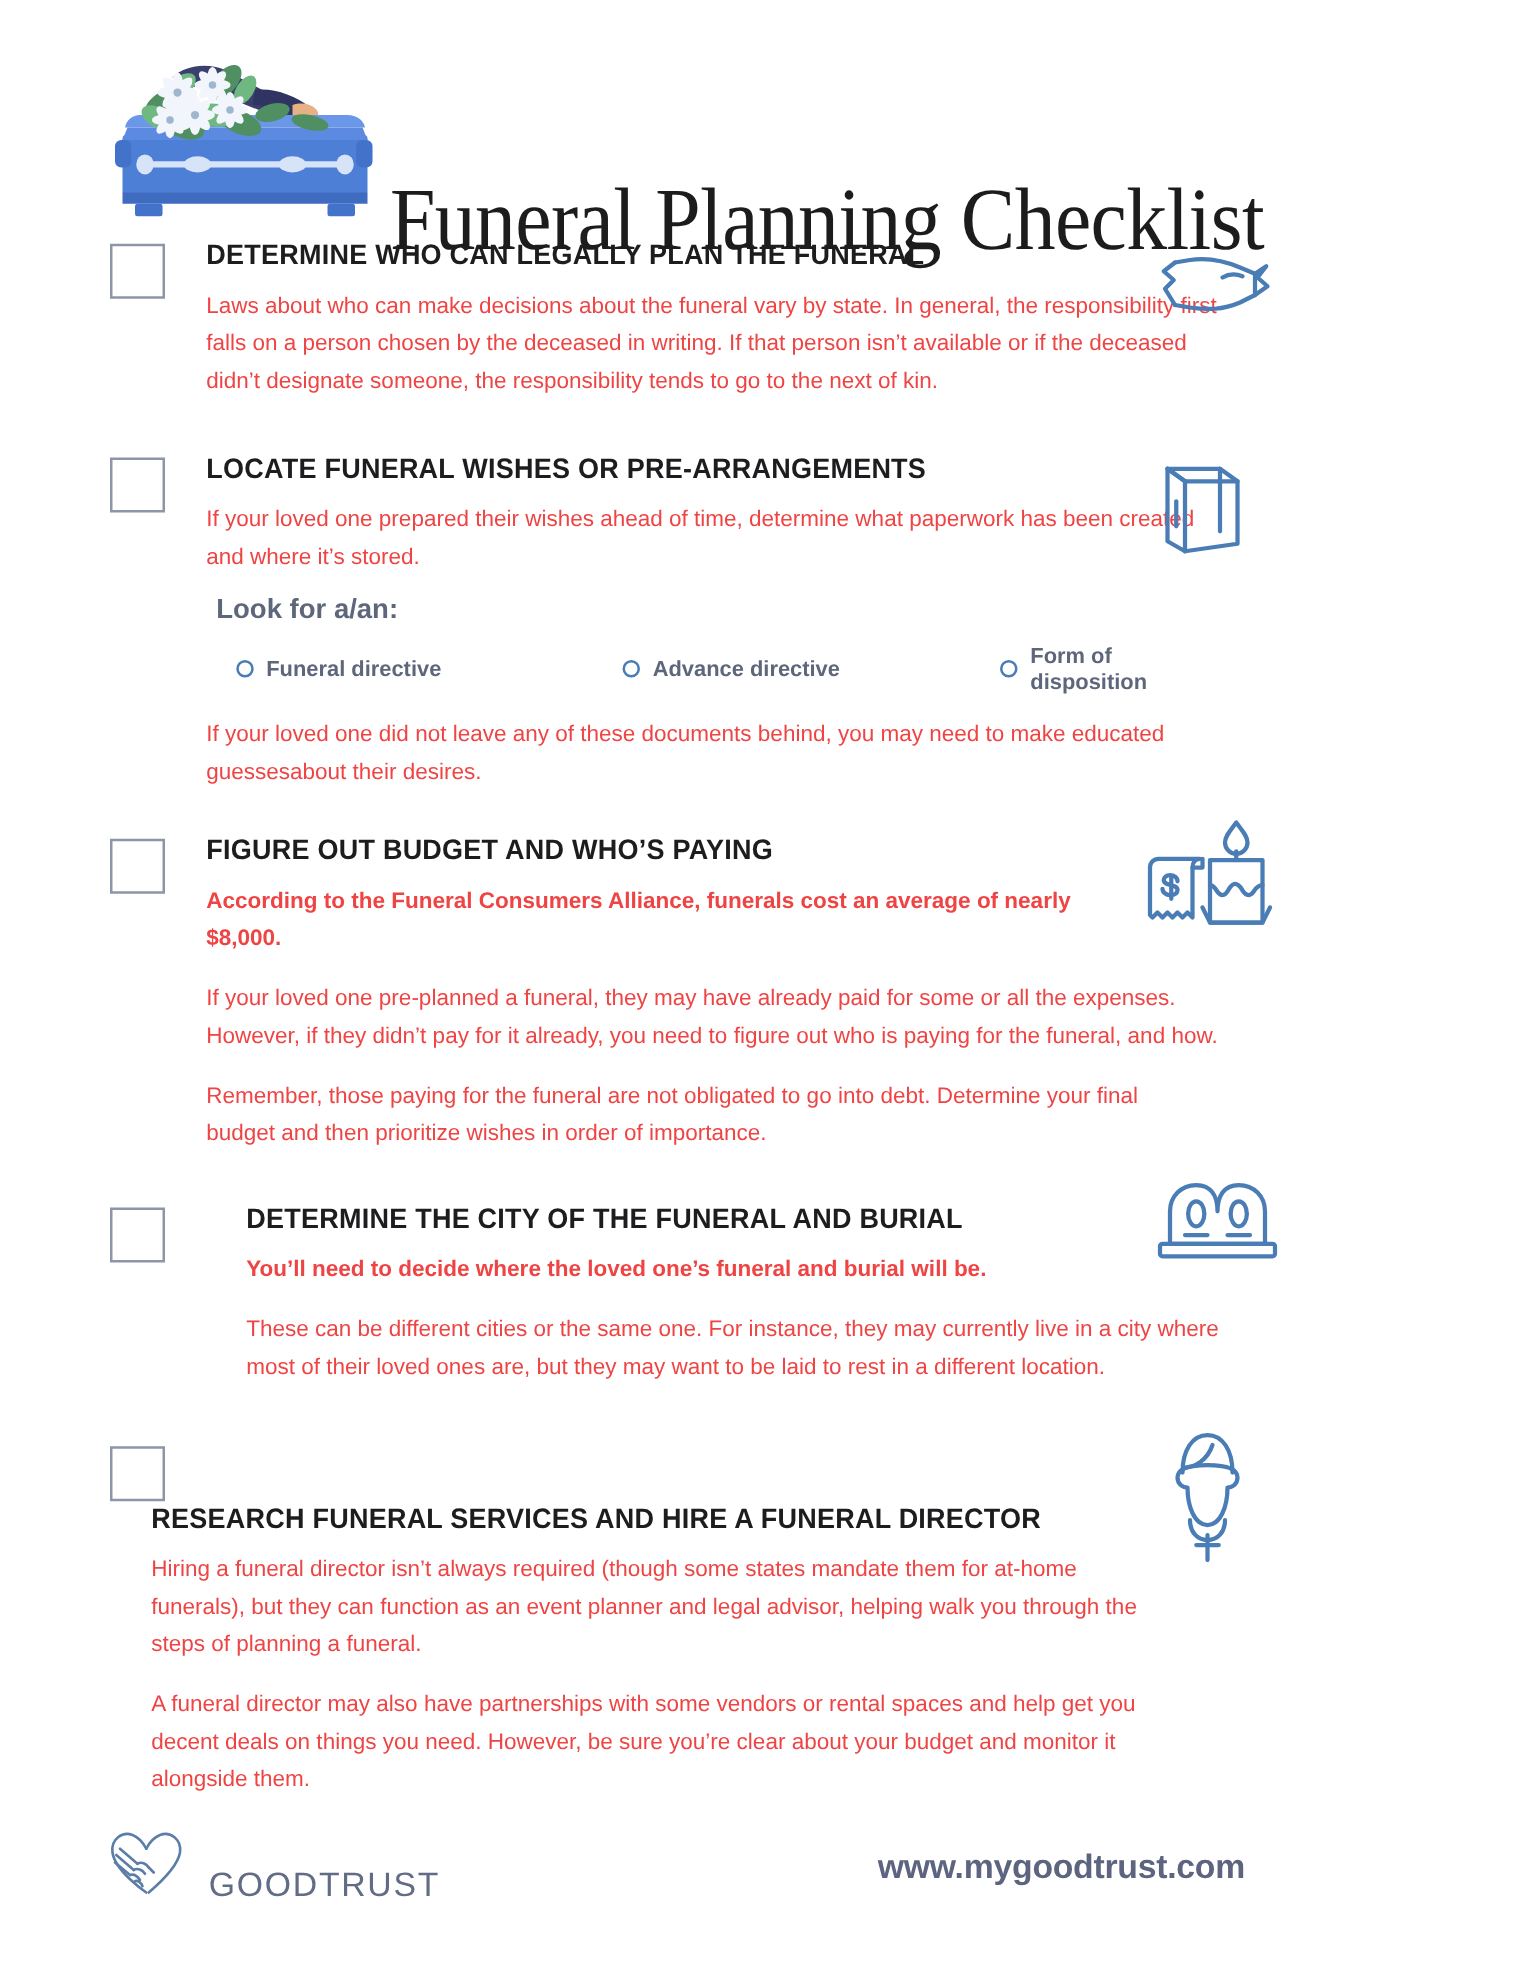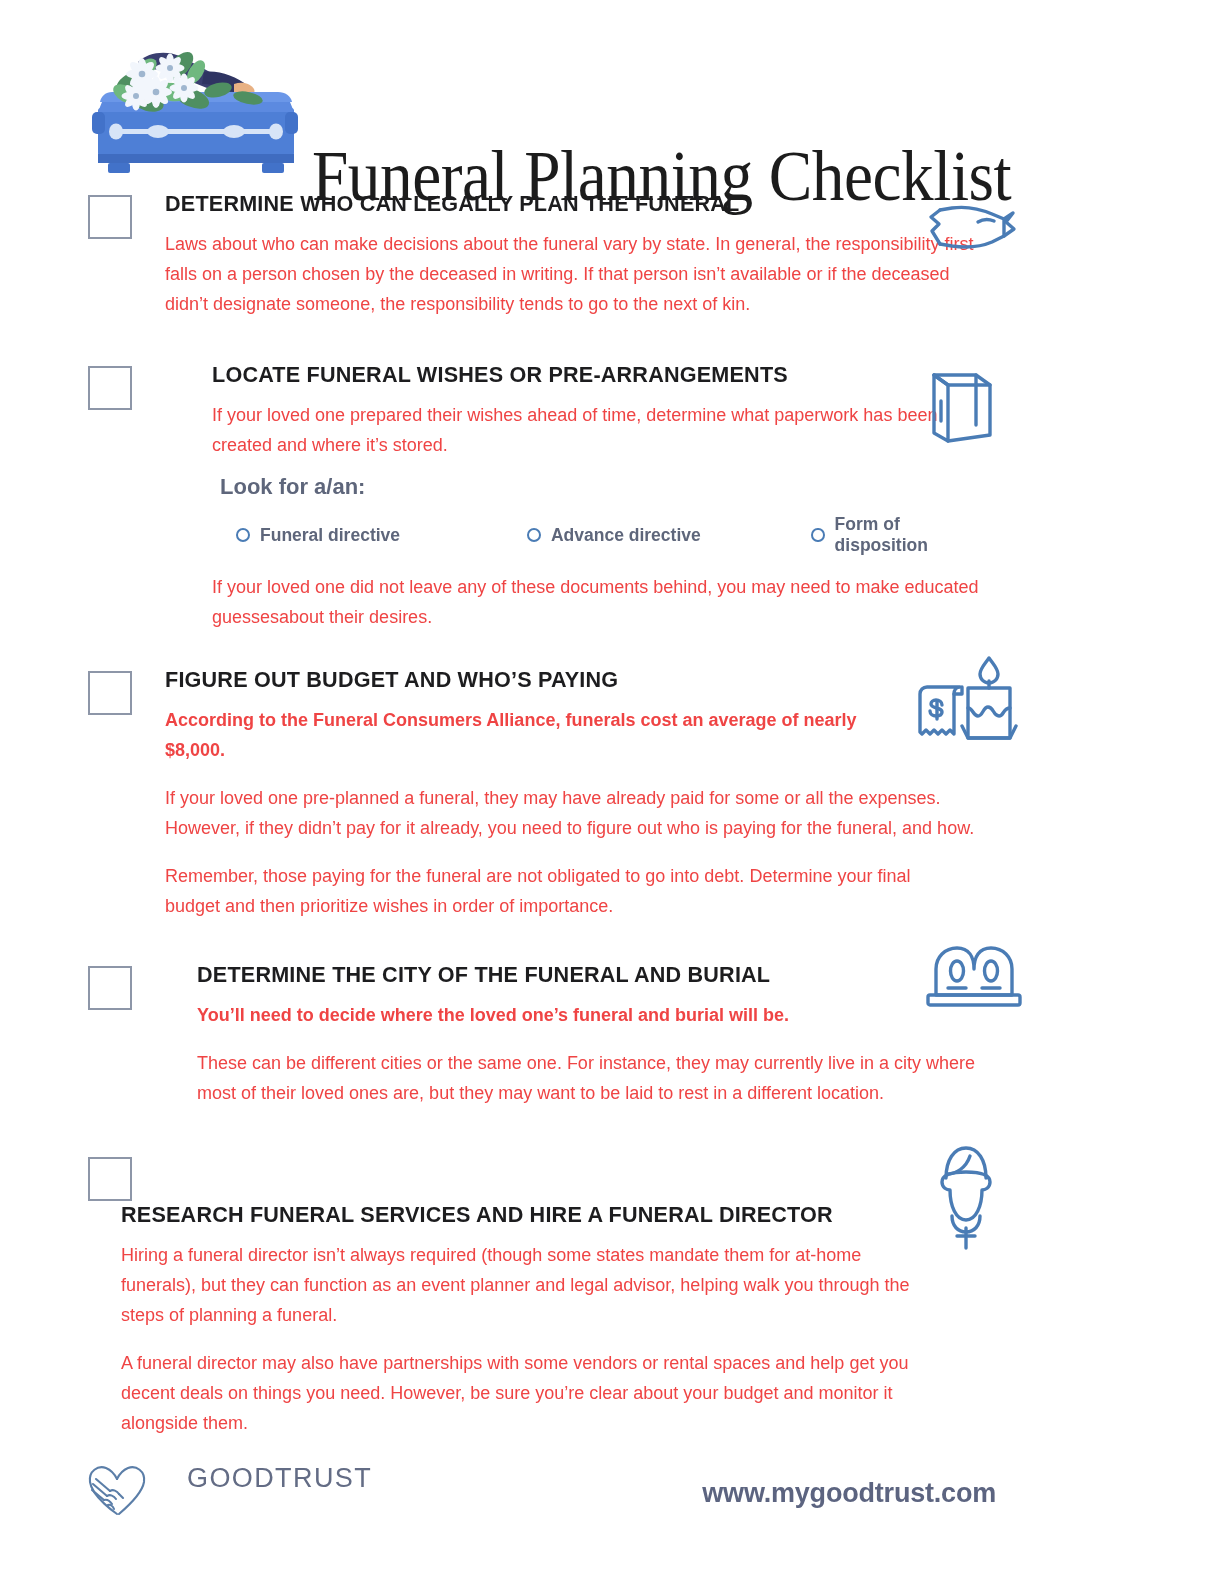--- a/index.html
+++ b/index.html
@@ -145,22 +145,21 @@
     bottom: 56px;
     height: 70px;
     display: flex;
     align-items: center;
     justify-content: space-between;
     padding: 0 100px 0 86px;
     box-sizing: border-box;
   }
   .brand {
     display: flex;
-    align-items: flex-start;
-    gap: 20px;
+    align-items: flex-end;
   }
   .brand-name {
     font-size: 27px;
     letter-spacing: 1.4px;
     color: #636c85;
     margin-left: 19px;
     font-weight: 400;
   }
   .site-url {
     font-size: 27px;
@@ -304,21 +303,21 @@
       <div class="sec-icon" style="top:8px;">
         <svg width="92" height="56" viewBox="0 0 92 56" fill="none" stroke="#4a7cb5" stroke-width="3.4" stroke-linejoin="round" stroke-linecap="round">
           <path d="M14 12 L26 10 C40 8 52 10 66 16 L78 21 L78 38 L66 44 C52 50 40 50 26 48 L14 46"></path>
           <path d="M14 12 L5 19 L13 26 L6 33 L14 46"></path>
           <path d="M78 21 L87 15 L80 24 L88 31 L78 38"></path>
           <path d="M52 24 C57 21 63 21 68 23"></path>
         </svg>
       </div>
     </div>
 
-    <div class="section" style="gap:47px;">
+    <div class="section" style="">
       <div class="checkbox"></div>
       <div class="sec-body">
         <div class="sec-title">LOCATE FUNERAL WISHES OR PRE-ARRANGEMENTS</div>
         <p class="para" style="max-width:800px;margin-bottom:14px;">If your loved one prepared their wishes ahead of time, determine what paperwork has been created and where it’s stored.</p>
 
         <div class="lookfor">Look for a/an:</div>
 
         <div class="opts">
           <div class="opt">
             <span class="radio"></span>

